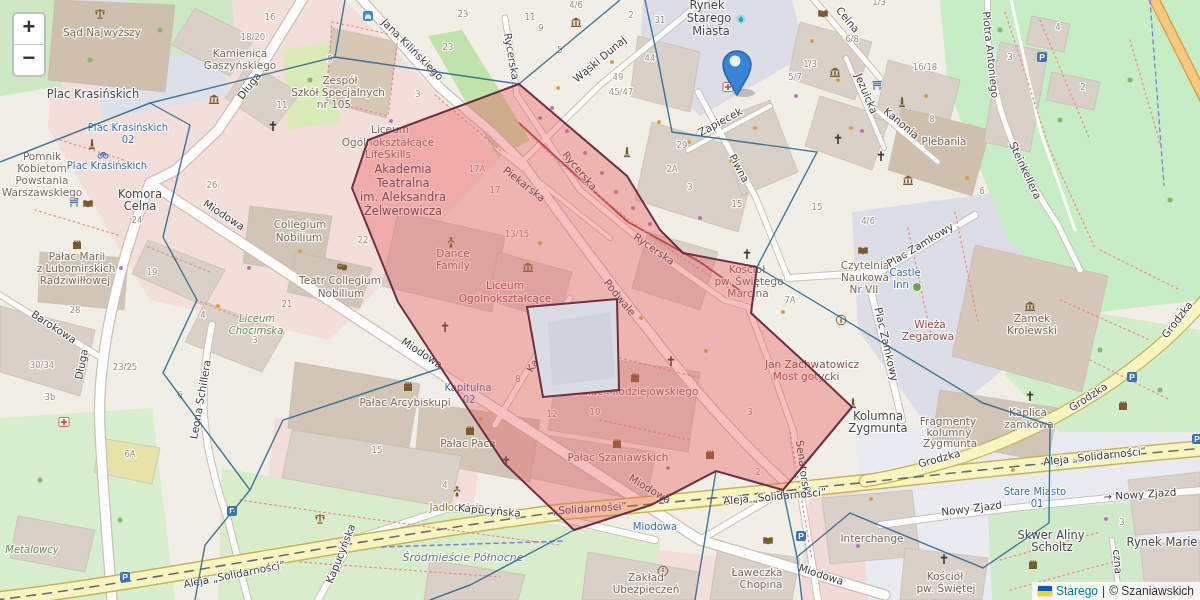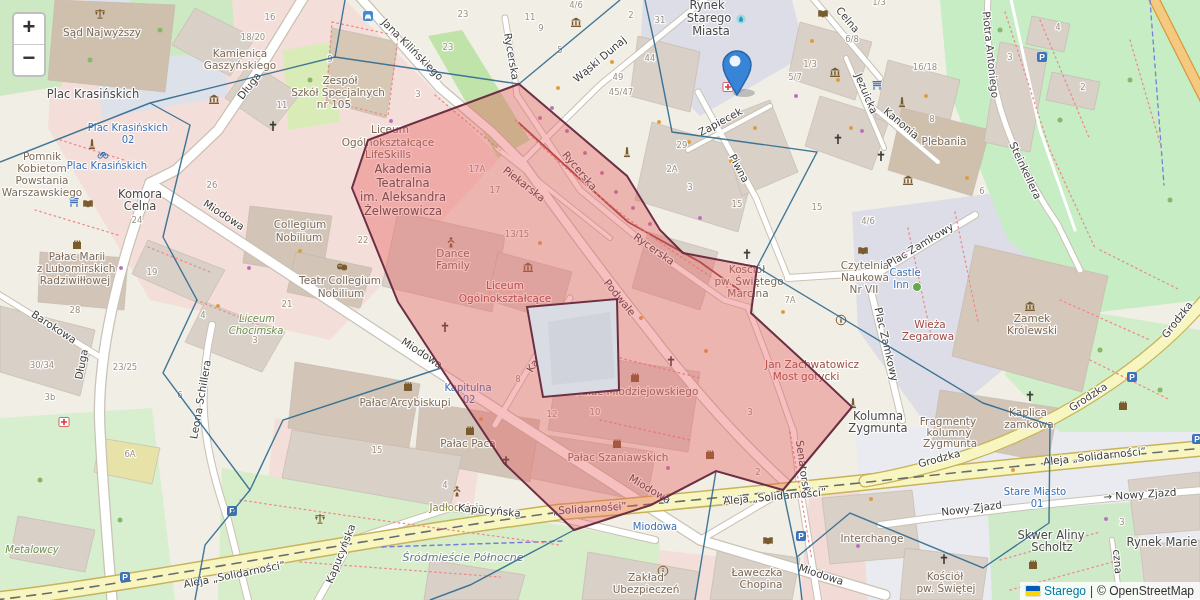--- a/index.html
+++ b/index.html
@@ -598,15 +598,15 @@
 
 <div class="zoom-ctl">
   <a>+</a>
   <a>−</a>
 </div>
 
 <div class="attrib">
   <span class="flag"></span>
   <a>Starego</a>
   <span class="sep">|</span>
-  <span>© OpenStreetMap</span>
+  <span>© Szaniawskich</span>
 </div>
 </div>
 
 </body></html>

